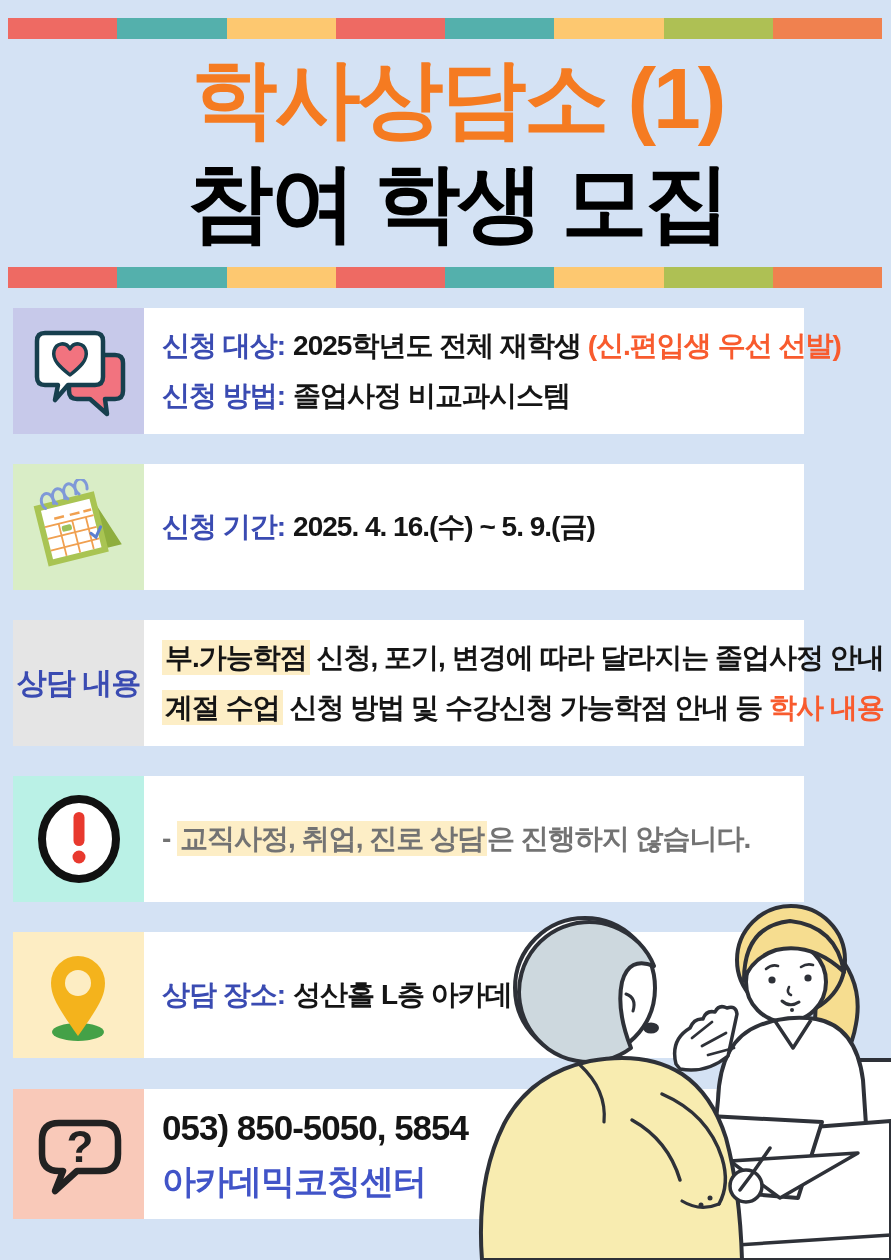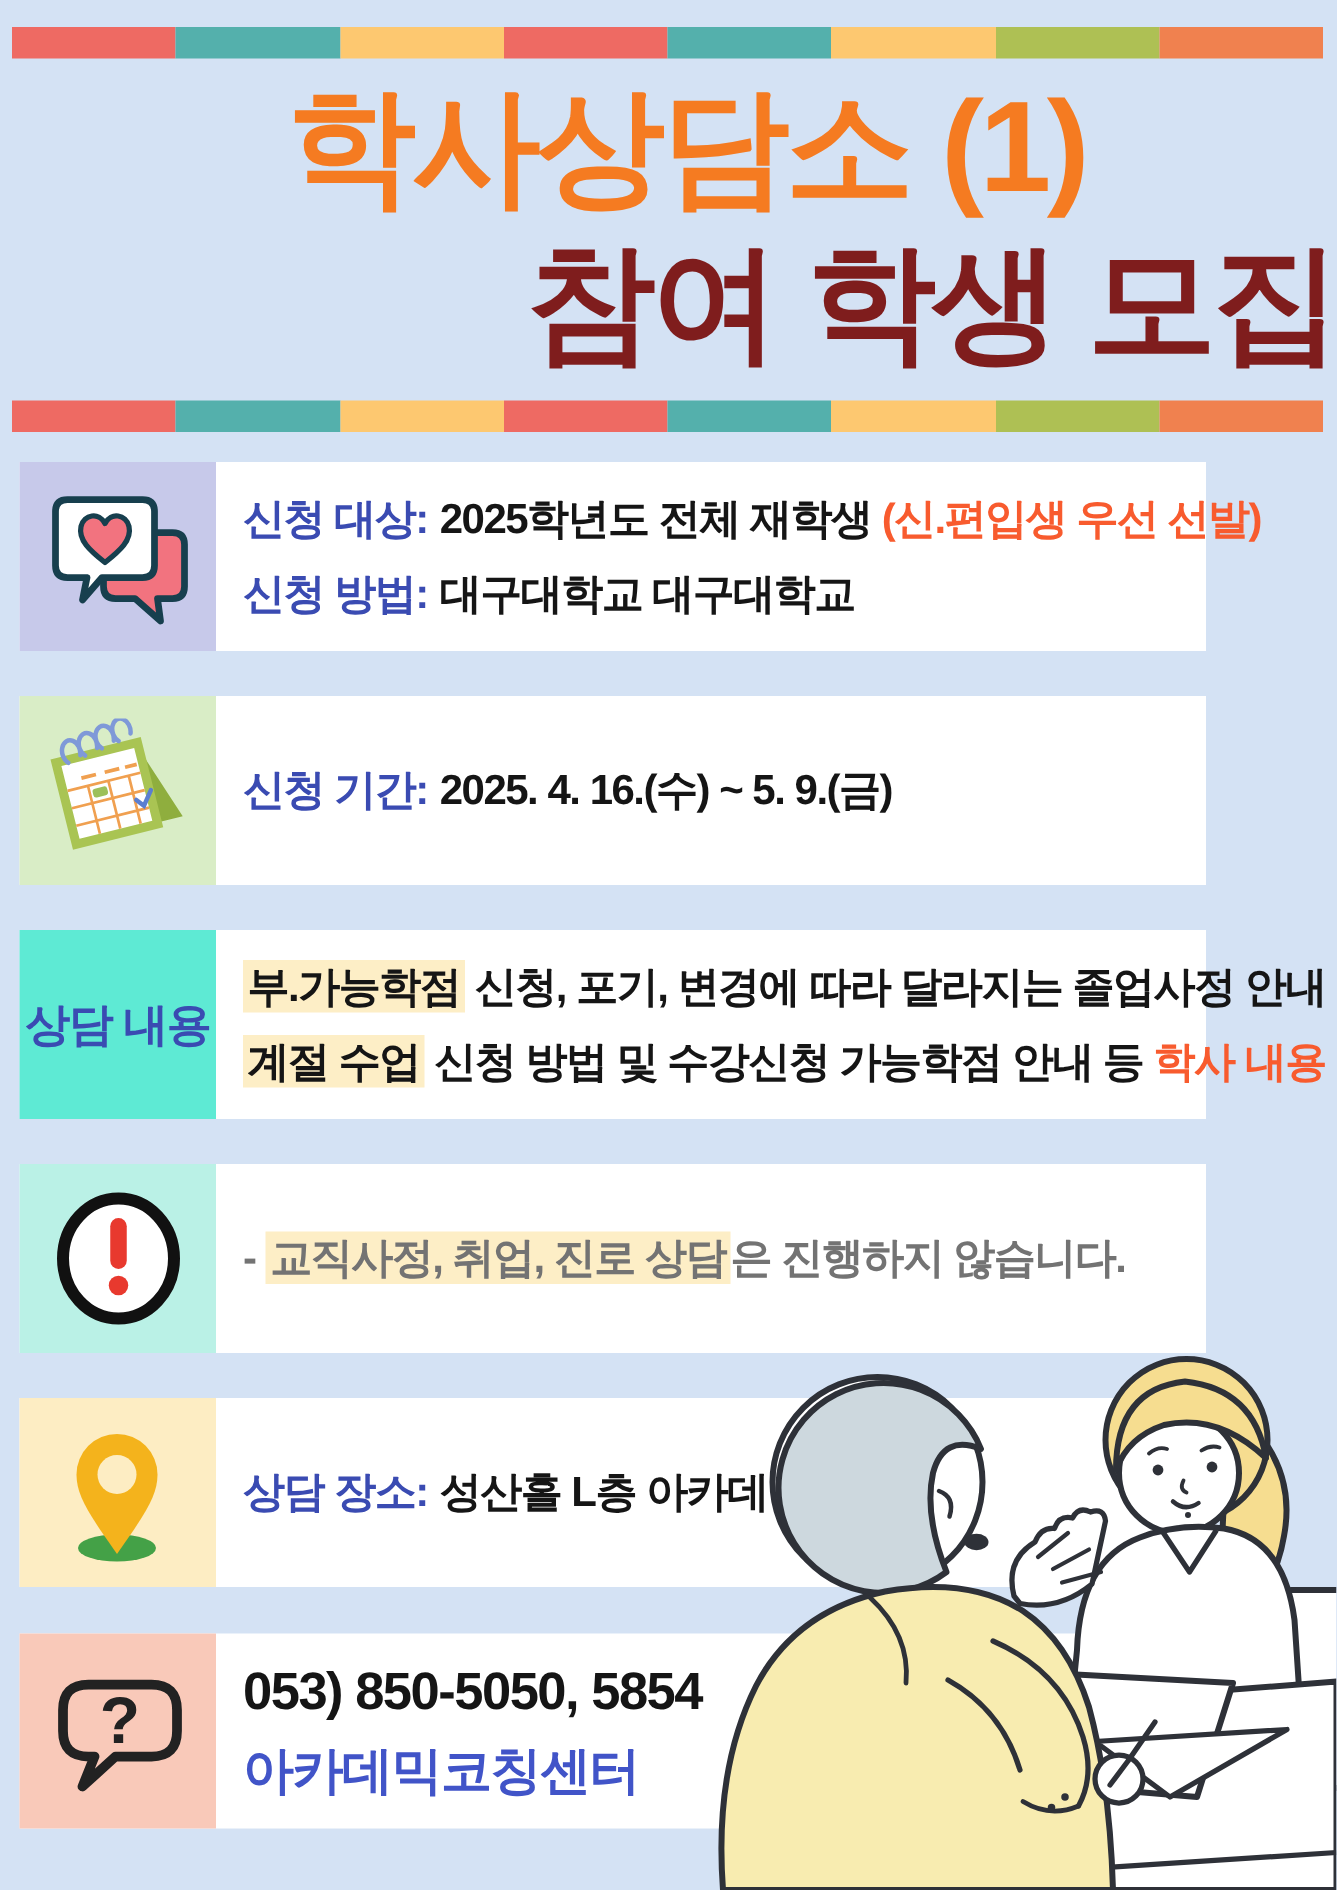--- a/index.html
+++ b/index.html
@@ -14,34 +14,34 @@
   .seg{flex:1;}
   .seg.c1,.seg.c4{background:#ee6a63;}
   .seg.c2,.seg.c5{background:#54b0ac;}
   .seg.c3,.seg.c6{background:#fdc870;}
   .seg.c7{background:#aec054;}
   .seg.c8{background:#f0814f;}
   
   .titles{position:absolute;top:46px;left:0;right:0;text-align:center;
     font-weight:900;font-size:86px;line-height:104px;letter-spacing:-3px;padding-left:24px;}
   .t1{color:#f57b21;}
-  .t2{color:#7f1d1d;text-align:right;}
+  .t2{color:#000000;}
   
   .card{position:absolute;left:13px;width:791px;height:126px;background:#ffffff;
     display:flex;z-index:1;}
   .card-apply{top:308px;}
   .card-period{top:464px;}
   .card-topics{top:620px;}
   .card-notice{top:776px;}
   .card-location{top:932px;}
   .card-contact{top:1089px;height:130px;}
   .icon-panel{width:131px;flex:none;display:flex;align-items:center;justify-content:center;}
   .p-lav{background:#c7c9ea;}
   .p-grn{background:#d9edc6;}
-  .p-pur{background:#5eead4;}
+  .p-pur{background:#e5e5e5;}
   .p-mint{background:#baf1e6;}
   .p-cream{background:#fdedc3;}
   .p-salmon{background:#f9c9b9;}
   .panel-label{font-size:30px;font-weight:900;color:#3a4bb2;letter-spacing:-1px;}
   .content{flex:1;display:flex;flex-direction:column;justify-content:center;
     padding-left:18px;font-size:28px;font-weight:800;color:#151515;letter-spacing:-1px;}
   .line{line-height:50px;white-space:nowrap;}
   .lbl{color:#3a4bb2;margin-right:8px;}
   .acc{color:#f85b2e;}
   .hl{background:#fdeec6;padding:2px 3px;}
@@ -87,21 +87,21 @@
       <path d="M46,30 H84 Q92,30 92,38 V66 Q92,74 84,74 H74 L76,89 L59,74 H46 Q38,74 38,66 V38 Q38,30 46,30 Z" fill="#f2737f" stroke="#173f4e" stroke-width="4.5" stroke-linejoin="round"></path>
       <path d="M14,8 H64 Q72,8 72,16 V52 Q72,60 64,60 H37 L24,75 L27,60 H14 Q6,60 6,52 V16 Q6,8 14,8 Z" fill="#ffffff" stroke="#173f4e" stroke-width="4.5" stroke-linejoin="round"></path>
       <path d="M39,50 C29,42 21,35 23,26 C25,18 35,16 39,24 C43,16 53,18 55,26 C57,35 49,42 39,50 Z" fill="#f2737f" stroke="#173f4e" stroke-width="3.5" stroke-linejoin="round"></path>
     </svg>
   </div>
   <div class="content">
     <div class="line">
       <span class="lbl">신청 대상:</span><span>2025학년도 전체 재학생 </span><span class="acc">(신.편입생 우선 선발)</span>
     </div>
     <div class="line">
-      <span class="lbl">신청 방법:</span><span>대구대학교 대구대학교</span>
+      <span class="lbl">신청 방법:</span><span>졸업사정 비교과시스템</span>
     </div>
   </div>
 </section>
 
 <section class="card card-period">
   <div class="icon-panel p-grn">
     <svg width="96" height="96" viewBox="0 0 96 96">
       <g transform="rotate(-14 48 48)">
         <path d="M66,22 L84,74 L56,74 Z" fill="#8fae3e" stroke="#8fae3e" stroke-width="2"></path>
         <rect x="12" y="20" width="56" height="56" fill="#ffffff" stroke="#a9c453" stroke-width="6"></rect>

